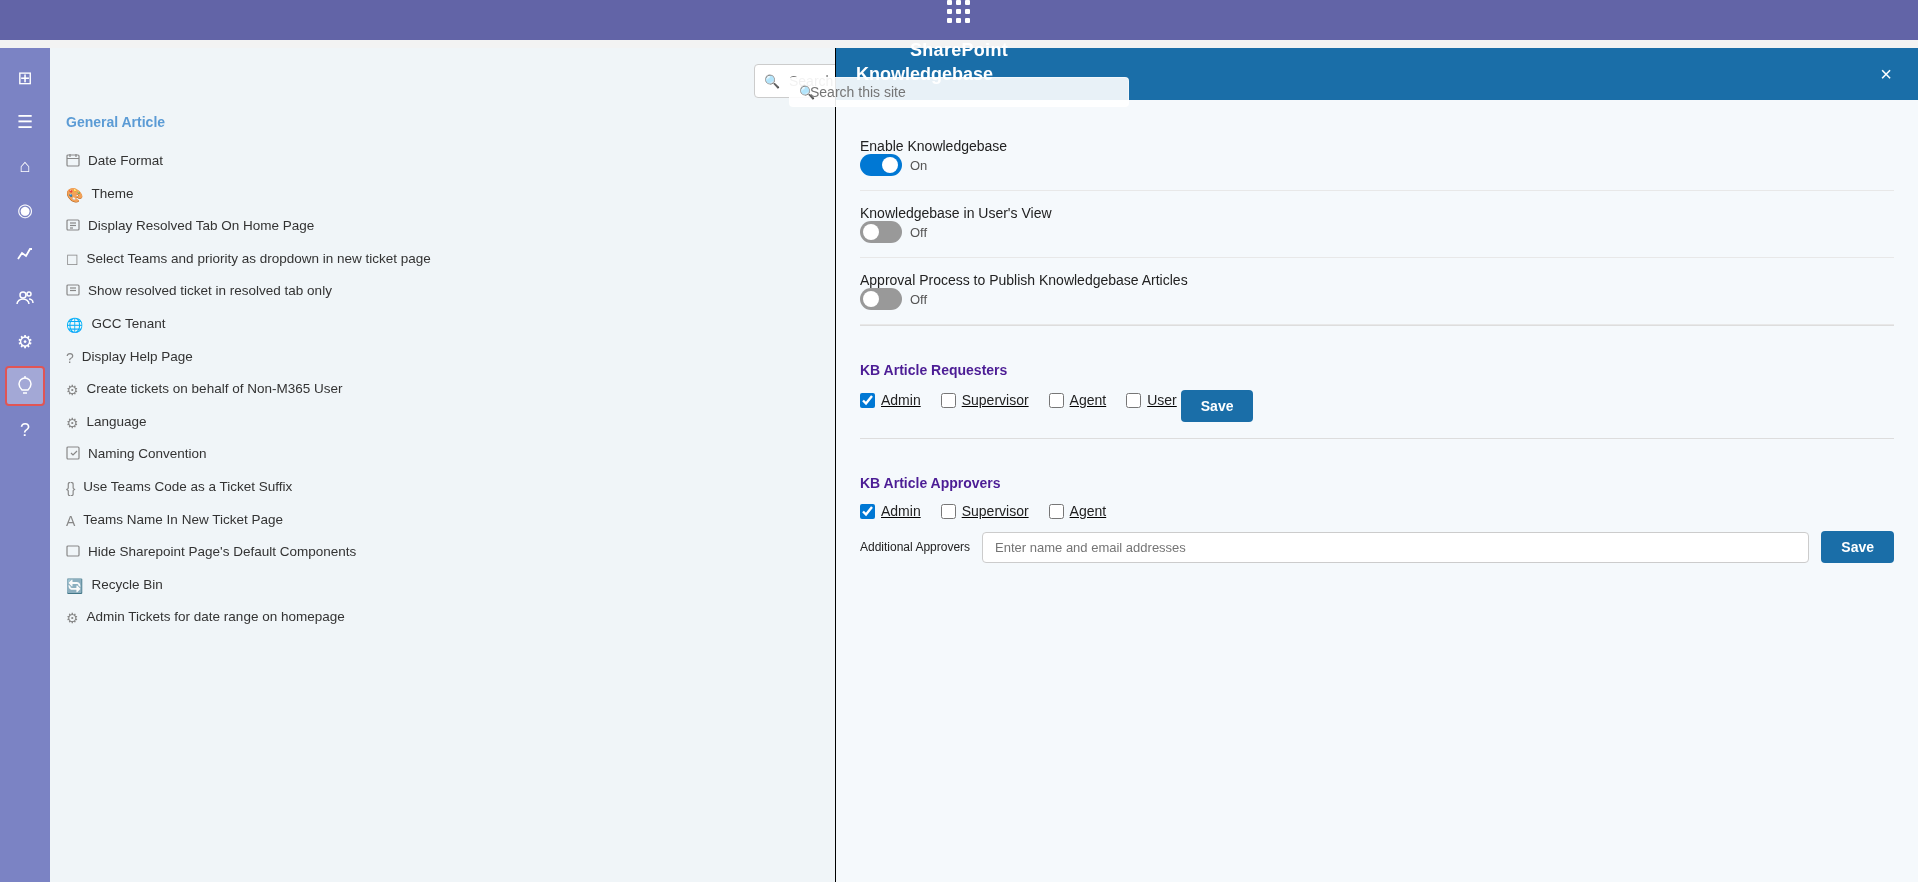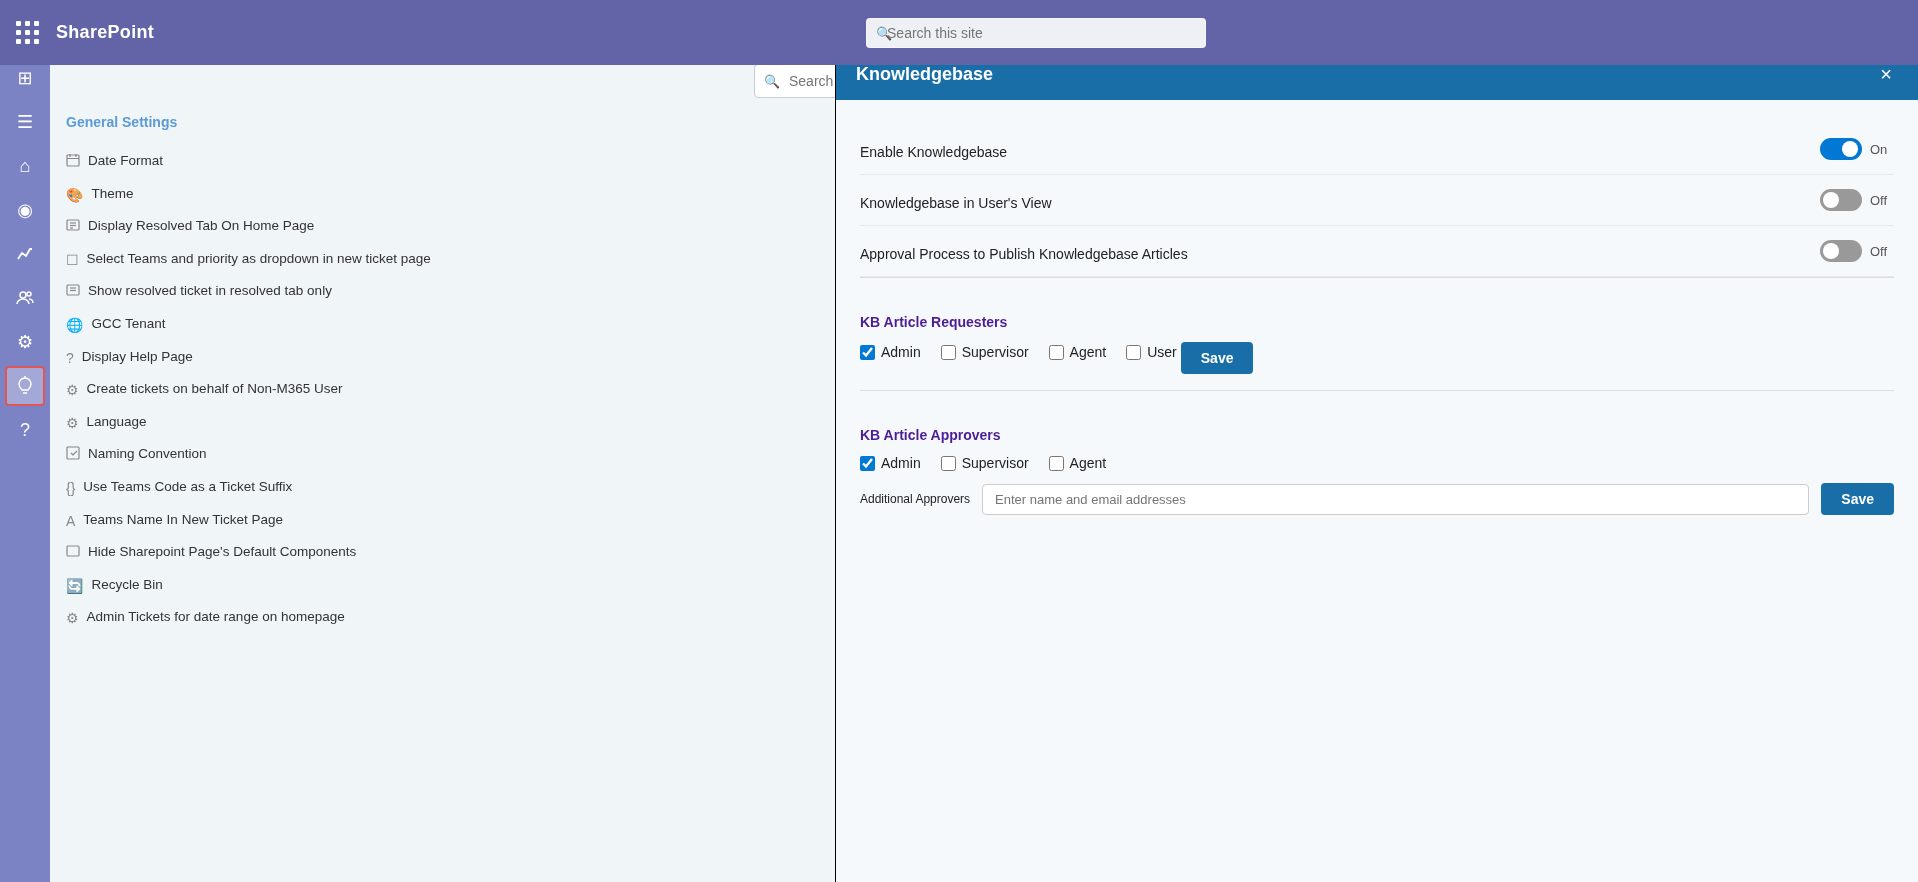--- a/index.html
+++ b/index.html
@@ -3,26 +3,27 @@
   <meta charset="utf-8">
   <style>
     * { box-sizing: border-box; margin: 0; padding: 0; }
     body { font-family: 'Segoe UI', Arial, sans-serif; font-size: 14px; background: #f3f3f3; overflow: hidden; }
 
     
     .top-bar {
       display: flex;
       align-items: center;
       background: #6264a7;
-      height: 65px;
+      height: 40px;
       padding: 0 16px;
       gap: 16px;
       position: fixed;
       top: 0; left: 0; right: 0;
       z-index: 100;
+      flex-direction: column;
     }
     .top-bar-dots {
       display: grid;
       grid-template-columns: repeat(3, 6px);
       grid-template-rows: repeat(3, 6px);
       gap: 3px;
     }
     .top-bar-dots span {
       width: 5px; height: 5px;
       background: white;
@@ -209,24 +210,25 @@
     }
 
     .panel-body {
       padding: 24px 24px;
       flex: 1;
       overflow-y: auto;
     }
 
     .panel-row {
       display: flex;
-      align-items: flex-end;
+      align-items: flex-start;
       justify-content: space-between;
       padding: 14px 0;
       border-bottom: 1px solid #e8e8e8;
+      flex-direction: column;
     }
     .panel-row-label {
       font-size: 14px;
       font-weight: 500;
       color: #222;
     }
     .panel-row-right {
       display: flex;
       align-items: center;
       gap: 8px;
@@ -278,20 +280,21 @@
       margin-top: 20px;
       margin-bottom: 12px;
     }
 
     
     .checkbox-row {
       display: flex;
       align-items: center;
       gap: 20px;
       margin-bottom: 12px;
+      text-decoration: underline;
     }
     .checkbox-item {
       display: flex;
       align-items: center;
       gap: 6px;
       font-size: 14px;
       color: #222;
     }
     .checkbox-item input[type="checkbox"] {
       width: 15px;
@@ -396,21 +399,21 @@
     <div class="inner-search-bar">
       <div class="inner-search-wrap">
         <span class="inner-search-icon">🔍</span>
         <input type="text" placeholder="Search" style="">
       </div>
     </div>
 
     <div class="settings-columns">
 
       <div class="settings-col">
-        <div class="col-heading">General Settings</div>
+        <div class="col-heading">General Article</div>
 
         <div class="settings-item">
           <span class="settings-item-icon">
             <svg width="14" height="14" viewBox="0 0 14 14" fill="#888">
                 <rect x="1" y="2" width="12" height="11" rx="1" fill="none" stroke="#888" stroke-width="1.2"></rect>
                 <line x1="4" y1="1" x2="4" y2="4" stroke="#888" stroke-width="1.2"></line>
                 <line x1="10" y1="1" x2="10" y2="4" stroke="#888" stroke-width="1.2"></line>
                 <line x1="1" y1="5.5" x2="13" y2="5.5" stroke="#888" stroke-width="1"></line>
               </svg>
           </span>

